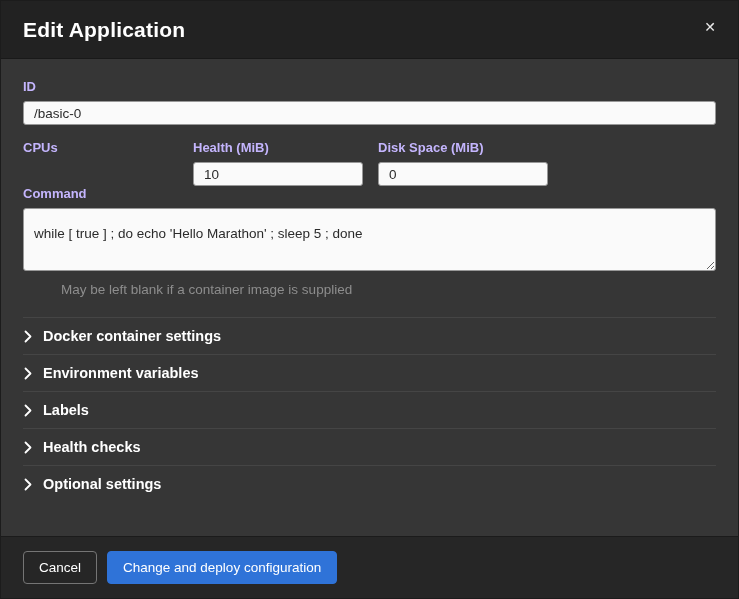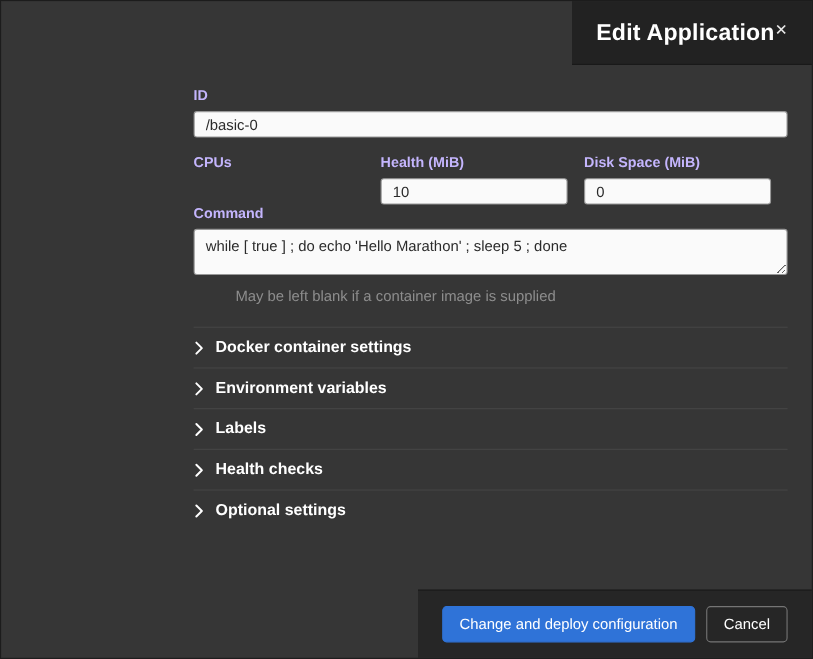--- a/index.html
+++ b/index.html
@@ -12,21 +12,20 @@
     font-family: "Liberation Sans", sans-serif;
   }
   .modal {
     width: 739px;
     height: 599px;
     box-sizing: border-box;
     display: flex;
     flex-direction: column;
     background: #363636;
     border: 1px solid #1c1c1c;
-    align-items: flex-end;
   }
   
   .modal-header {
     background: #222222;
     padding: 17px 22px 16px 22px;
     display: flex;
     justify-content: space-between;
     align-items: flex-start;
     border-bottom: 1px solid #191919;
     flex: 0 0 auto;
@@ -70,25 +69,25 @@
     border: 1px solid #989898;
     border-radius: 3px;
     padding: 5px 10px;
     font-size: 13.5px;
     color: #2b2b2b;
     font-family: "Liberation Sans", sans-serif;
   }
   .text-area {
     box-sizing: border-box;
     width: 100%;
-    height: 42px;
+    height: 63px;
     background: #fafafa;
     border: 1px solid #989898;
     border-radius: 3px;
-    padding: 7px 10px;
+    padding: 17px 10px;
     font-size: 13.5px;
     color: #2b2b2b;
     font-family: "Liberation Sans", sans-serif;
     resize: both;
   }
   .field-row {
     display: grid;
     grid-template-columns: 155px 170px 170px 1fr;
     column-gap: 15px;
   }
@@ -228,17 +227,17 @@
               <path d="M1.5 1.5l5 5-5 5" stroke="#ffffff" stroke-width="1.8" fill="none" stroke-linecap="round" stroke-linejoin="round"></path>
             </svg>
         </span>
         <span class="section-label">Optional settings</span>
       </div>
 
     </div>
   </div>
 
   <div class="modal-footer">
+    <button class="btn btn-secondary">Cancel</button>
     <button class="btn btn-primary">Change and deploy configuration</button>
-    <button class="btn btn-secondary">Cancel</button>
   </div>
 
 </div>
 
 </body></html>

